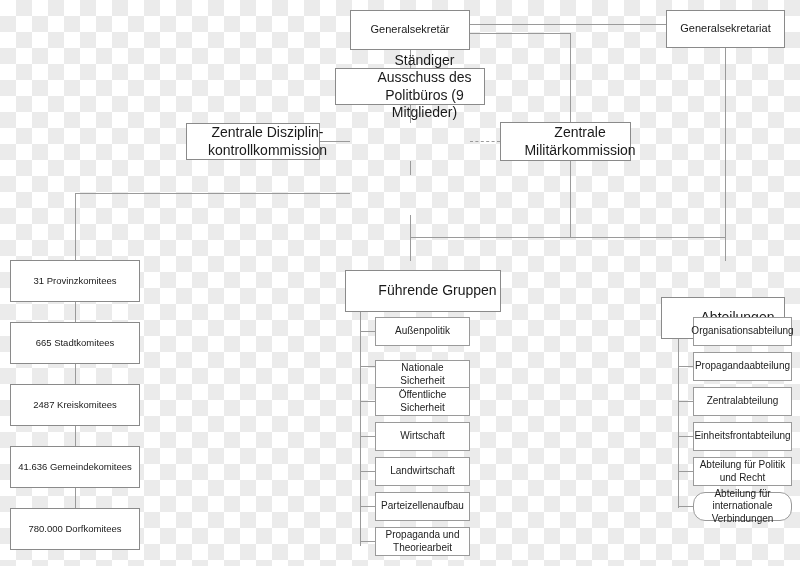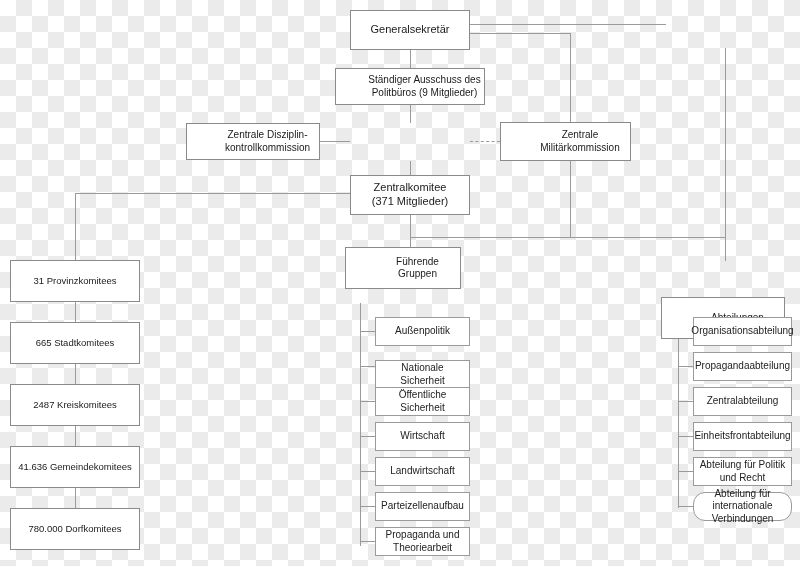--- a/index.html
+++ b/index.html
@@ -29,21 +29,21 @@
     align-items: center;
     justify-content: center;
     text-align: center;
     color: #1a1a1a;
     line-height: 1.25;
     padding: 1px 3px;
     z-index: 5;
     white-space: pre-line;
   }
   .node.lvl1 { font-size: 11px; }
-  .node.lvl2 { font-size: 10px; padding-left: 32px; }
+  .node.lvl2 { font-size: 14px; padding-left: 32px; }
   .node.leaf { font-size: 10px; color: #222; border-color: #9a9a9a; }
   .node.sideleaf { font-size: 9.5px; }
   .edge {
     position: absolute;
     background: #9a9a9a;
     z-index: 1;
   }
   .edge.h { height: 1px; }
   .edge.v { width: 1px; }
   .edge.dashed-h {
@@ -87,35 +87,34 @@
   <div class="edge v" style="left:75px; top:364px; height:20px;"></div>
   <div class="edge v" style="left:75px; top:426px; height:20px;"></div>
   <div class="edge v" style="left:75px; top:488px; height:20px;"></div>
 
   <div class="edge v" style="left:360px; top:303px; height:243px;"></div>
 
   <div class="edge v" style="left:678px; top:303px; height:205px;"></div>
 
   <div class="node lvl1" style="left:350px; top:10px; width:120px; height:40px;">Generalsekretär</div>
 
+  <div class="node lvl1" style="left:666px; top:10px; width:119px; height:38px;">Generalsekretariat</div>
 
   <div class="node lvl2" style="left:335px; top:68px; width:150px; height:37px;">Ständiger Ausschuss des
 Politbüros (9 Mitglieder)</div>
 
   <div class="node lvl2" style="left:186px; top:123px; width:134px; height:37px;">Zentrale Disziplin-
 kontrollkommission</div>
 
 
   <div class="node lvl2" style="left:500px; top:122px; width:131px; height:39px;">Zentrale
 Militärkommission</div>
 
-  <div class="node lvl1" style="left:350px; top:175px; width:120px; height:40px;">Zentralkomitee
-(371 Mitglieder)</div>
 
-  <div class="node lvl2" style="left:345px; top:247px; width:116px; height:42px;">Führende Gruppen</div>
+  <div class="node lvl2" style="left:345px; top:270px; width:156px; height:42px;">Führende Gruppen</div>
 
   <div class="node lvl2" style="left:661px; top:261px; width:124px; height:42px;margin-top:36px;">Abteilungen</div>
 
   <div id="left-column">
       <div class="node sideleaf" style="left: 10px; top: 260px; width: 130px; height: 42px;">31 Provinzkomitees</div>
       <div class="node sideleaf" style="left: 10px; top: 322px; width: 130px; height: 42px;">665 Stadtkomitees</div>
       <div class="node sideleaf" style="left: 10px; top: 384px; width: 130px; height: 42px;">2487 Kreiskomitees</div>
       <div class="node sideleaf" style="left: 10px; top: 446px; width: 130px; height: 42px;">41.636 Gemeindekomitees</div>
       <div class="node sideleaf" style="left: 10px; top: 508px; width: 130px; height: 42px;">780.000 Dorfkomitees</div>
     </div>

